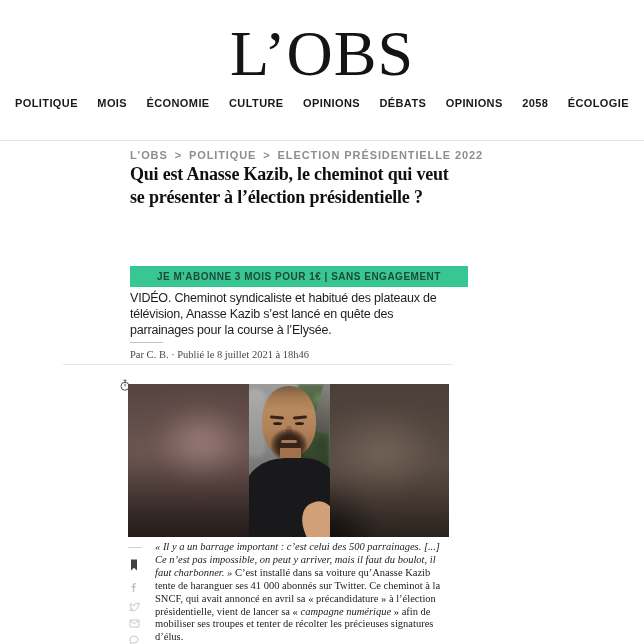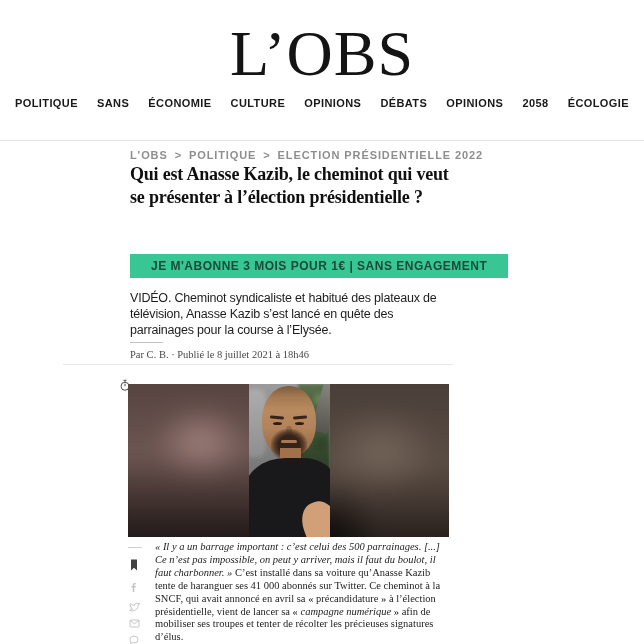--- a/index.html
+++ b/index.html
@@ -32,24 +32,24 @@
   }
   .breadcrumb span { margin-right:3px; }
 
   
   .headline {
     position:absolute; left:130px; top:163px; width:332px;
     font-family:"Liberation Serif", serif; font-weight:700;
     font-size:18px; line-height:23px; letter-spacing:-0.2px; color:#101010;
   }
   .banner {
-    position:absolute; left:130px; top:254px; display:inline-block;
+    position:absolute; left:130px; top:266px; display:inline-block;
     background:#38c695; color:#1b4a39;
-    font-size:12px; font-weight:700; letter-spacing:0.5px;
-    padding:5px 21px; cursor:pointer; white-space:nowrap;
+    font-size:10px; font-weight:700; letter-spacing:0.5px;
+    padding:5px 27px; cursor:pointer; white-space:nowrap;
   }
   .lede {
     position:absolute; left:130px; top:290px; width:322px;
     font-family:Liberation Sans, sans-serif; font-size:12.5px; line-height:16px;
     letter-spacing:-0.2px; color:#1d1d1d;
   }
   .short-divider { position:absolute; left:130px; top:342px; width:33px; height:1px; background:#c2c2c2; }
   .byline {
     position:absolute; left:130px; top:349px;
     font-family:"Liberation Serif", serif; font-size:10.5px; color:#474747;
@@ -134,21 +134,21 @@
   .u  { cursor:pointer; }
 </style>
 </head>
 <body>
 
 <div class="page">
 
   <div class="logo">L’OBS</div>
   <nav class="nav">
     <span class="nav-item">POLITIQUE</span>
-    <span class="nav-item">SANS</span>
+    <span class="nav-item">MOIS</span>
     <span class="nav-item">ÉCONOMIE</span>
     <span class="nav-item">CULTURE</span>
     <span class="nav-item">OPINIONS</span>
     <span class="nav-item">DÉBATS</span>
     <span class="nav-item">OPINIONS</span>
     <span class="nav-item">2058</span>
     <span class="nav-item">ÉCOLOGIE</span>
   </nav>
   <div class="header-rule"></div>
 

